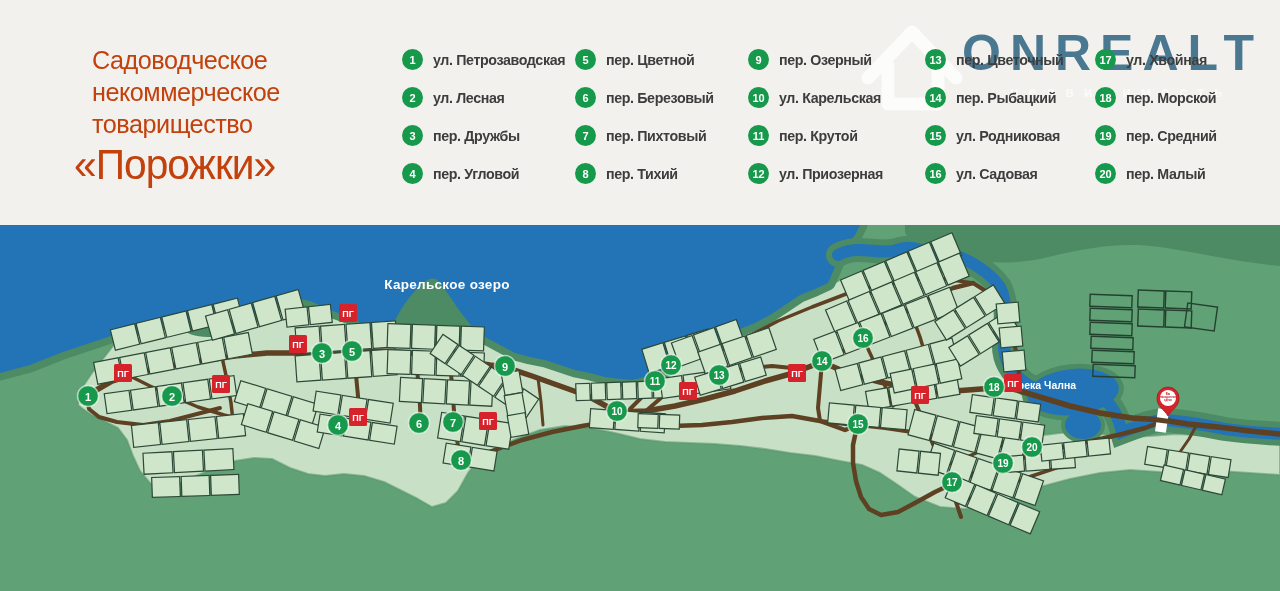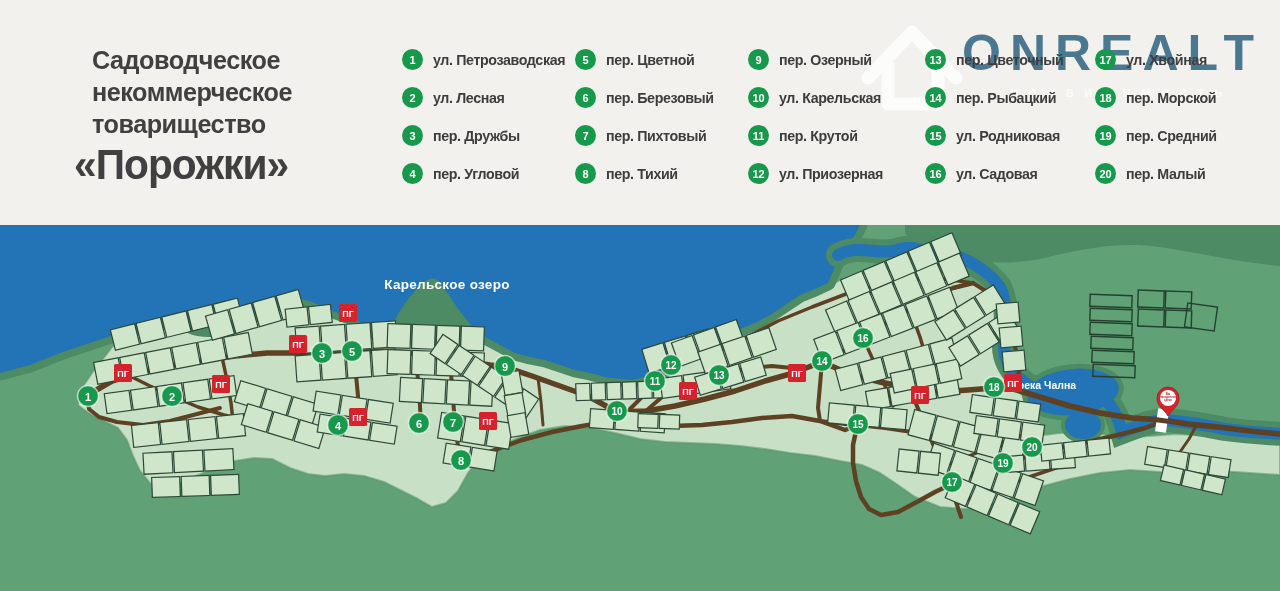--- a/index.html
+++ b/index.html
@@ -5,21 +5,21 @@
   html,body{margin:0;padding:0;background:#888;}
   .frame{position:relative;width:1280px;height:591px;overflow:hidden;background:#f2f1ee;
          font-family:"Liberation Sans",sans-serif;box-shadow:inset 0 0 0 3px #4b4b4b;}
   
   .header{position:absolute;left:0;top:0;width:1280px;height:225px;background:#f2f1ee;}
   .wm{position:absolute;right:0;top:6px;width:420px;height:120px;z-index:1;pointer-events:none;}
   .wm-brand{position:absolute;left:102px;top:18px;font-size:50px;font-weight:bold;color:#0c4a6e;
             opacity:.72;letter-spacing:9px;white-space:nowrap;}
   .wm-tag{position:absolute;left:150px;top:78px;font-size:14px;font-weight:bold;color:#ffffff;
           opacity:.65;letter-spacing:10px;white-space:nowrap;}
-  .title{position:absolute;left:92px;top:44px;z-index:2;color:#404040;font-weight:bold;}
+  .title{position:absolute;left:92px;top:44px;z-index:2;color:#c2410c;font-weight:normal;}
   .title-line{font-size:26px;line-height:32px;letter-spacing:-.5px;transform:scaleX(.97);transform-origin:left;}
   .title-main{font-size:42px;line-height:46px;margin-left:-18px;margin-top:2px;letter-spacing:-1px;
               transform:scaleX(.97);transform-origin:left;}
   .legend{position:absolute;left:0;top:0;width:1280px;height:225px;z-index:2;}
   .legend-col{position:absolute;top:49px;}
   .legend-item{display:flex;align-items:center;height:21px;margin-bottom:17px;}
   .lnum{width:21px;height:21px;border-radius:50%;background:#17994c;color:#fff;font-size:11px;
         font-weight:bold;display:flex;align-items:center;justify-content:center;flex:0 0 21px;}
   .llabel{margin-left:10px;font-size:15px;font-weight:bold;color:#3d3d3d;letter-spacing:-.4px;
           white-space:nowrap;transform:scaleX(.95);transform-origin:left;}

